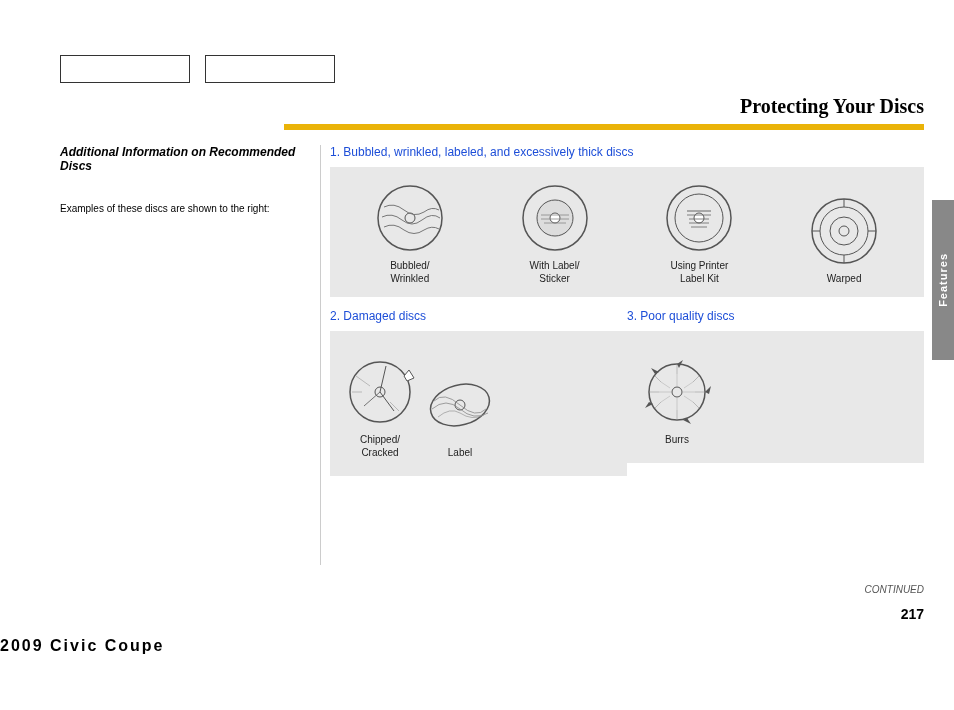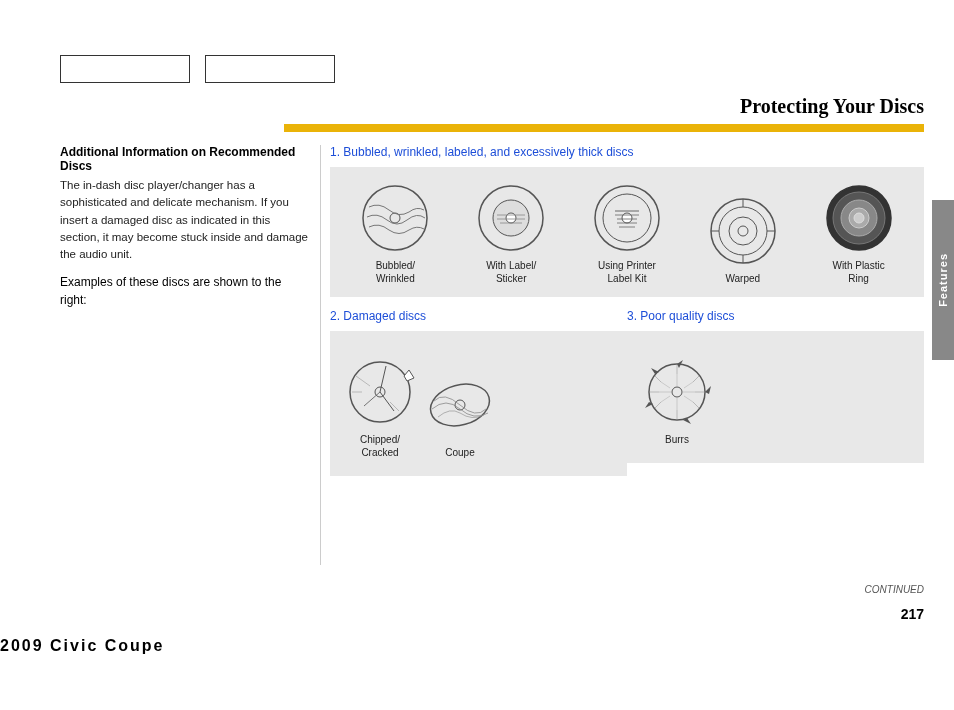--- a/index.html
+++ b/index.html
@@ -55,50 +55,51 @@
       transform: rotate(180deg);
       letter-spacing: 1px;
     }
 
     
     .page-title-area {
       position: absolute;
       top: 95px;
       right: 30px;
       text-align: right;
-      border-bottom: 8px solid #eab308;
+      border-bottom: 6px solid #eab308;
       width: 640px;
       padding-bottom: 6px;
     }
     .page-title-area .title {
       font-size: 20px;
       font-weight: bold;
       font-family: Georgia, serif;
     }
 
     
     .left-col {
       position: absolute;
       top: 145px;
       left: 60px;
       width: 250px;
     }
     .left-col .section-title {
       font-weight: bold;
       font-size: 12px;
       margin-bottom: 4px;
+      font-style: italic;
     }
     .left-col .section-body {
       font-size: 11.5px;
       line-height: 1.5;
       color: #222;
     }
     .left-col .examples {
-      margin-top: 10px;
-      font-size: 12px;
+      margin-top: 28px;
+      font-size: 10px;
       line-height: 1.5;
     }
 
     
     .vert-divider {
       position: absolute;
       top: 145px;
       left: 320px;
       width: 1px;
       height: 420px;
@@ -218,21 +219,20 @@
   <div class="sidebar-label">
     <span>Features</span>
   </div>
 
   <div class="page-title-area">
     <span class="title">Protecting Your Discs</span>
   </div>
 
   <div class="left-col">
     <div class="section-title">Additional Information on Recommended Discs</div>
-    <div class="section-body">The in-dash disc player/changer has a sophisticated and delicate mechanism. If you insert a damaged disc as indicated in this section, it may become stuck inside and damage the audio unit.</div>
     <div class="examples">Examples of these discs are shown to the right:</div>
   </div>
 
   <div class="vert-divider"></div>
 
   <div class="main-content">
 
     <div class="section-label">1. Bubbled, wrinkled, labeled, and excessively thick discs</div>
     <div class="disc-grid-box">
       <div class="disc-row">
@@ -289,30 +289,20 @@
             <ellipse cx="36" cy="36" rx="5" ry="5" fill="none" stroke="#555" stroke-width="1"></ellipse>
 
             <line x1="36" y1="4" x2="36" y2="12" stroke="#555" stroke-width="1"></line>
             <line x1="36" y1="60" x2="36" y2="68" stroke="#555" stroke-width="1"></line>
             <line x1="4" y1="36" x2="12" y2="36" stroke="#555" stroke-width="1"></line>
             <line x1="60" y1="36" x2="68" y2="36" stroke="#555" stroke-width="1"></line>
           </svg>
           <div class="caption">Warped</div>
         </div>
 
-        <div class="disc-item">
-          <svg class="disc-svg" viewBox="0 0 72 72">
-            <ellipse cx="36" cy="36" rx="32" ry="32" fill="#333" stroke="#333" stroke-width="1.5"></ellipse>
-            <ellipse cx="36" cy="36" rx="26" ry="26" fill="#555" stroke="#777" stroke-width="1"></ellipse>
-            <ellipse cx="36" cy="36" rx="18" ry="18" fill="#888" stroke="#aaa" stroke-width="1"></ellipse>
-            <ellipse cx="36" cy="36" rx="10" ry="10" fill="#aaa" stroke="#ccc" stroke-width="1"></ellipse>
-            <ellipse cx="36" cy="36" rx="5" ry="5" fill="#ccc" stroke="#ddd" stroke-width="1"></ellipse>
-          </svg>
-          <div class="caption">With Plastic<br>Ring</div>
-        </div>
 
       </div>
     </div>
 
     <div class="bottom-sections">
 
       <div class="bottom-section">
         <div class="section-label">2. Damaged discs</div>
         <div class="disc-grid-box">
           <div class="disc-row-bottom">
@@ -338,21 +328,21 @@
             <div class="disc-item">
               <svg class="disc-svg" viewBox="0 0 72 72">
 
                 <ellipse cx="36" cy="36" rx="30" ry="20" fill="none" stroke="#555" stroke-width="1.5" transform="rotate(-15 36 36)"></ellipse>
                 <ellipse cx="36" cy="36" rx="5" ry="5" fill="none" stroke="#555" stroke-width="1"></ellipse>
 
                 <path d="M10 32 Q20 22 36 36 Q52 50 62 40" fill="none" stroke="#888" stroke-width="0.8"></path>
                 <path d="M8 40 Q22 28 36 40 Q50 52 64 44" fill="none" stroke="#888" stroke-width="0.8"></path>
                 <path d="M14 48 Q26 38 36 44 Q48 52 60 46" fill="none" stroke="#888" stroke-width="0.6"></path>
               </svg>
-              <div class="caption">Coupe</div>
+              <div class="caption">Label</div>
             </div>
 
           </div>
         </div>
       </div>
 
       <div class="bottom-section">
         <div class="section-label">3. Poor quality discs</div>
         <div class="disc-grid-box">
           <div class="disc-row-bottom">

